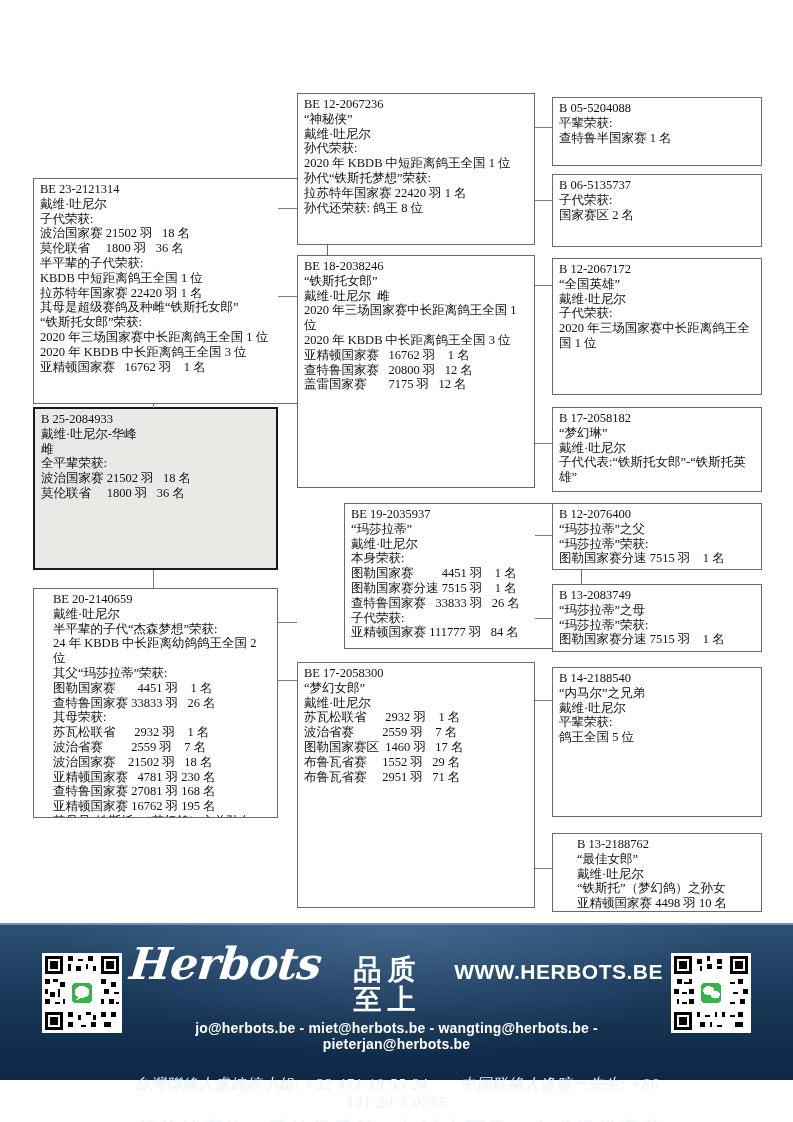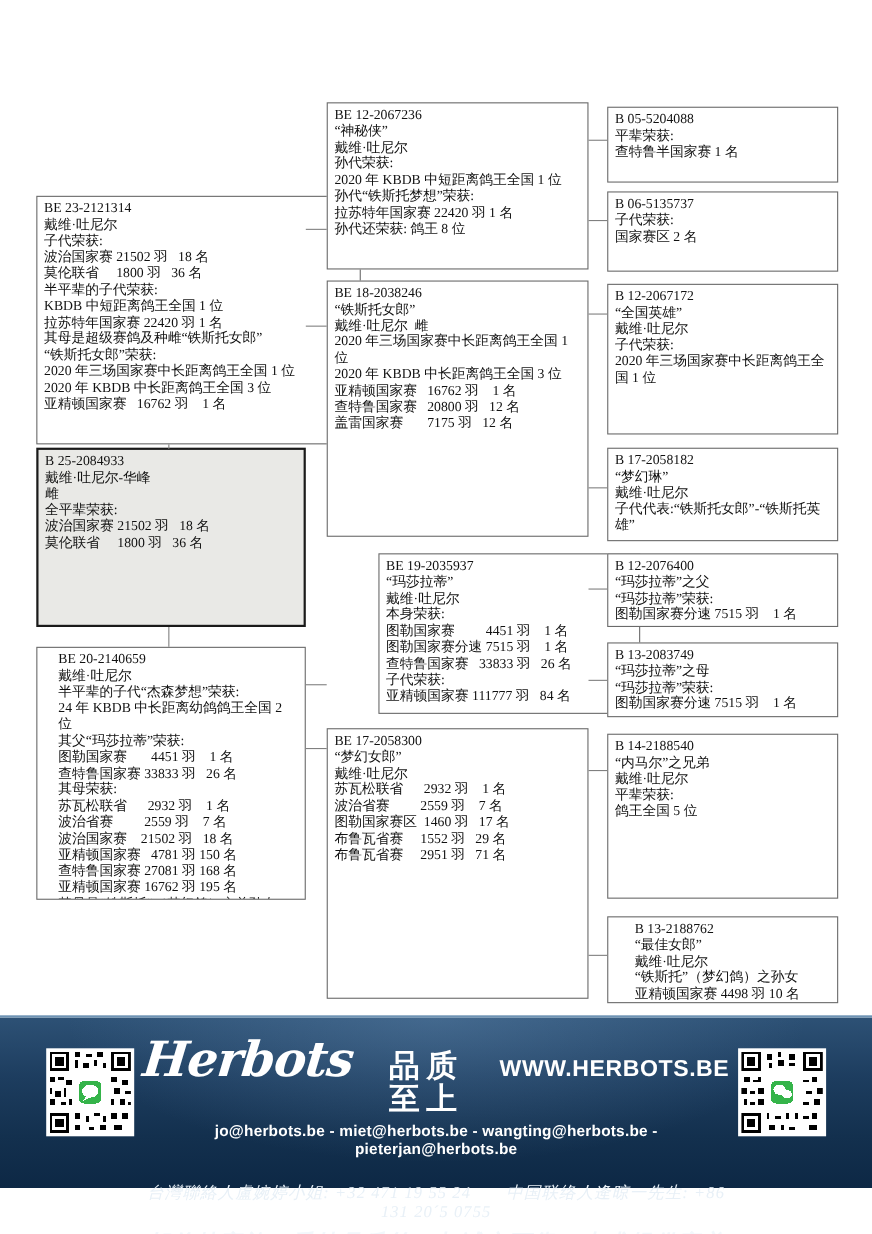--- a/index.html
+++ b/index.html
@@ -98,21 +98,21 @@
       <div class="ln">戴维·吐尼尔</div>
       <div class="ln">半平辈的子代“杰森梦想”荣获:</div>
       <div class="ln">24 年 KBDB 中长距离幼鸽鸽王全国 2 位</div>
       <div class="ln">其父“玛莎拉蒂”荣获:</div>
       <div class="ln">图勒国家赛       4451 羽    1 名</div>
       <div class="ln">查特鲁国家赛 33833 羽   26 名</div>
       <div class="ln">其母荣获:</div>
       <div class="ln">苏瓦松联省      2932 羽    1 名</div>
       <div class="ln">波治省赛         2559 羽    7 名</div>
       <div class="ln">波治国家赛    21502 羽   18 名</div>
-      <div class="ln">亚精顿国家赛   4781 羽 150 名</div>
+      <div class="ln">亚精顿国家赛   4781 羽 230 名</div>
       <div class="ln">查特鲁国家赛 27081 羽 168 名</div>
       <div class="ln">亚精顿国家赛 16762 羽 195 名</div>
       <div class="ln">其母是“铁斯托”（梦幻鸽）之曾孙女</div>
     </div>
 
   <div class="box" style="left:297px;top:93px;width:238px;height:152px;">
       <div class="ln">BE 12-2067236</div>
       <div class="ln">“神秘侠”</div>
       <div class="ln">戴维·吐尼尔</div>
       <div class="ln">孙代荣获:</div>

